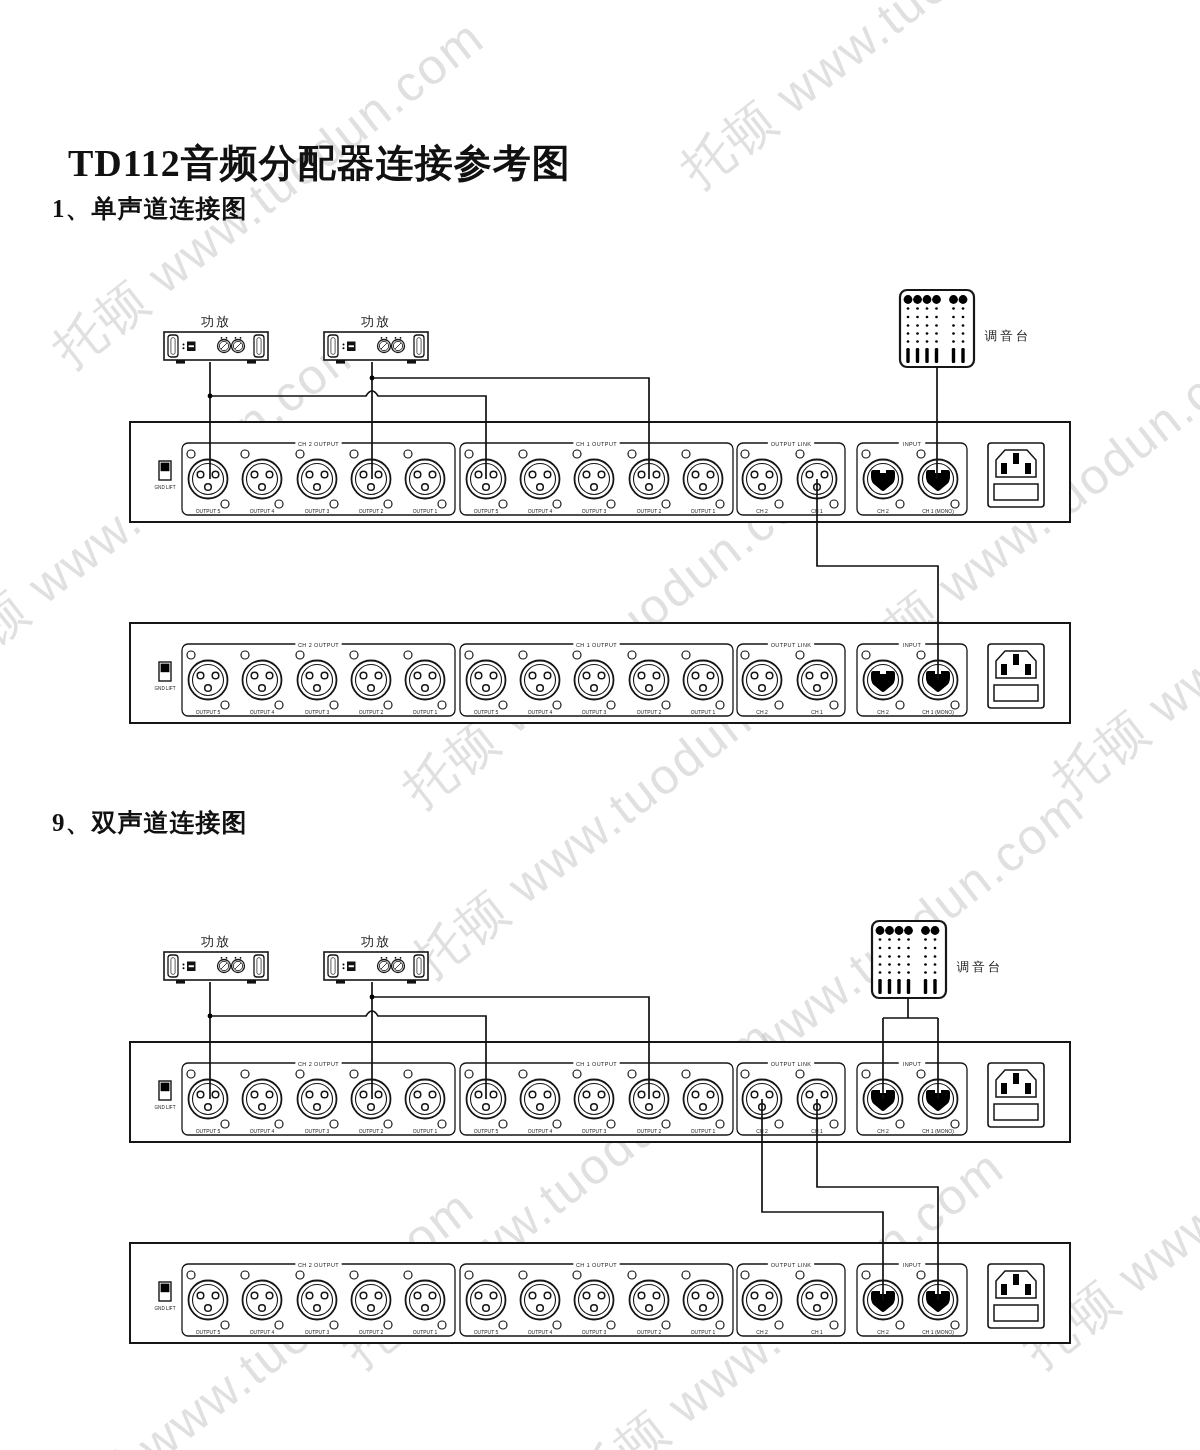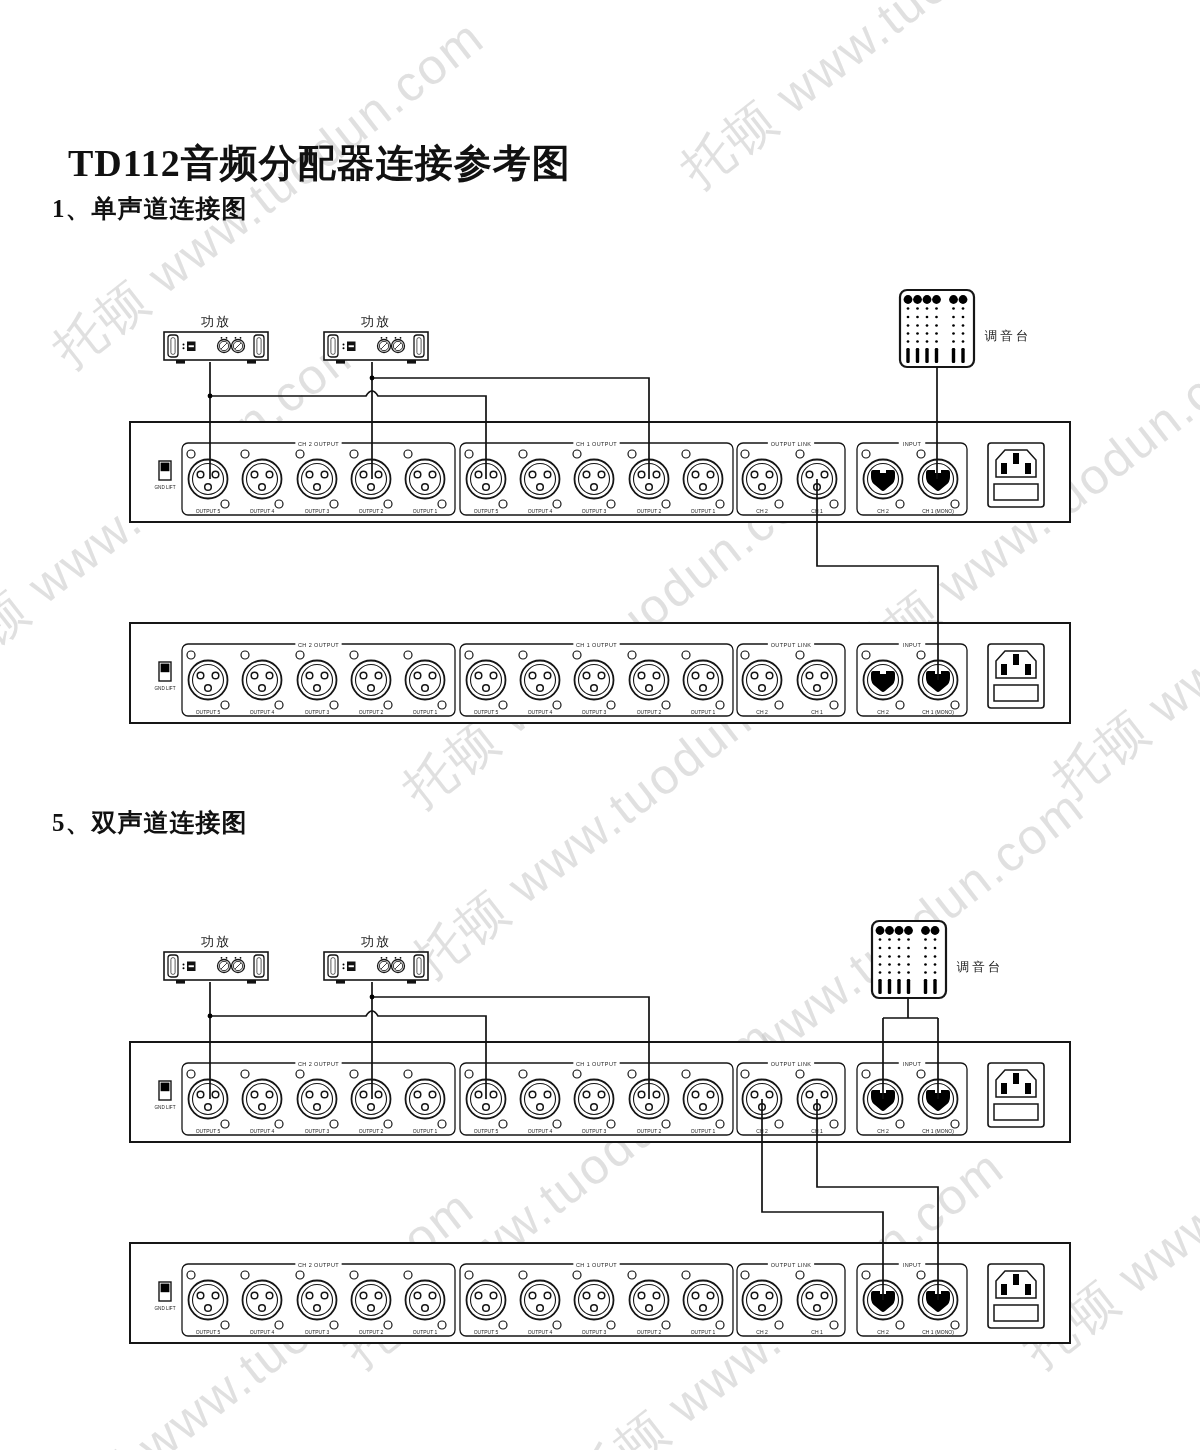--- a/index.html
+++ b/index.html
@@ -37,21 +37,21 @@
       <div class="wm" style="transform: translate(1040px, 760px) rotate(-38deg);">托顿 www.tuodun.com</div>
       <div class="wm" style="transform: translate(400px, 940px) rotate(-38deg);">托顿 www.tuodun.com</div>
       <div class="wm" style="transform: translate(640px, 1100px) rotate(-38deg);">托顿 www.tuodun.com</div>
       <div class="wm" style="transform: translate(330px, 1330px) rotate(-38deg);">托顿 www.tuodun.com</div>
       <div class="wm" style="transform: translate(30px, 1500px) rotate(-38deg);">托顿 www.tuodun.com</div>
       <div class="wm" style="transform: translate(1010px, 1330px) rotate(-38deg);">托顿 www.tuodun.com</div>
       <div class="wm" style="transform: translate(560px, 1460px) rotate(-38deg);">托顿 www.tuodun.com</div>
     </div>
   <h1 class="title">TD112音频分配器连接参考图</h1>
   <div class="sec-h" id="sec1">1、单声道连接图</div>
-  <div class="sec-h" id="sec2">5、双声道连接图</div>
+  <div class="sec-h" id="sec2">9、双声道连接图</div>
   <svg id="diagram" width="1200" height="1450" viewBox="0 0 1200 1450">
       <g transform="translate(130,422)">
         <rect x="0" y="0" width="940" height="100" fill="#fff" stroke="#161616" stroke-width="2"></rect>
         <g>
           <rect x="29" y="39" width="12" height="19" fill="#fff" stroke="#161616" stroke-width="1.4"></rect>
           <rect x="30.6" y="40.6" width="8.8" height="8.6" fill="#000"></rect>
         </g>
         <text x="35" y="67" font-size="4.6" fill="#1c1c1c" text-anchor="middle" font-family="Liberation Sans, sans-serif">GND LIFT</text>
         <g>
           <rect x="52" y="21" width="273" height="72" rx="6" fill="none" stroke="#161616" stroke-width="1.3"></rect>

